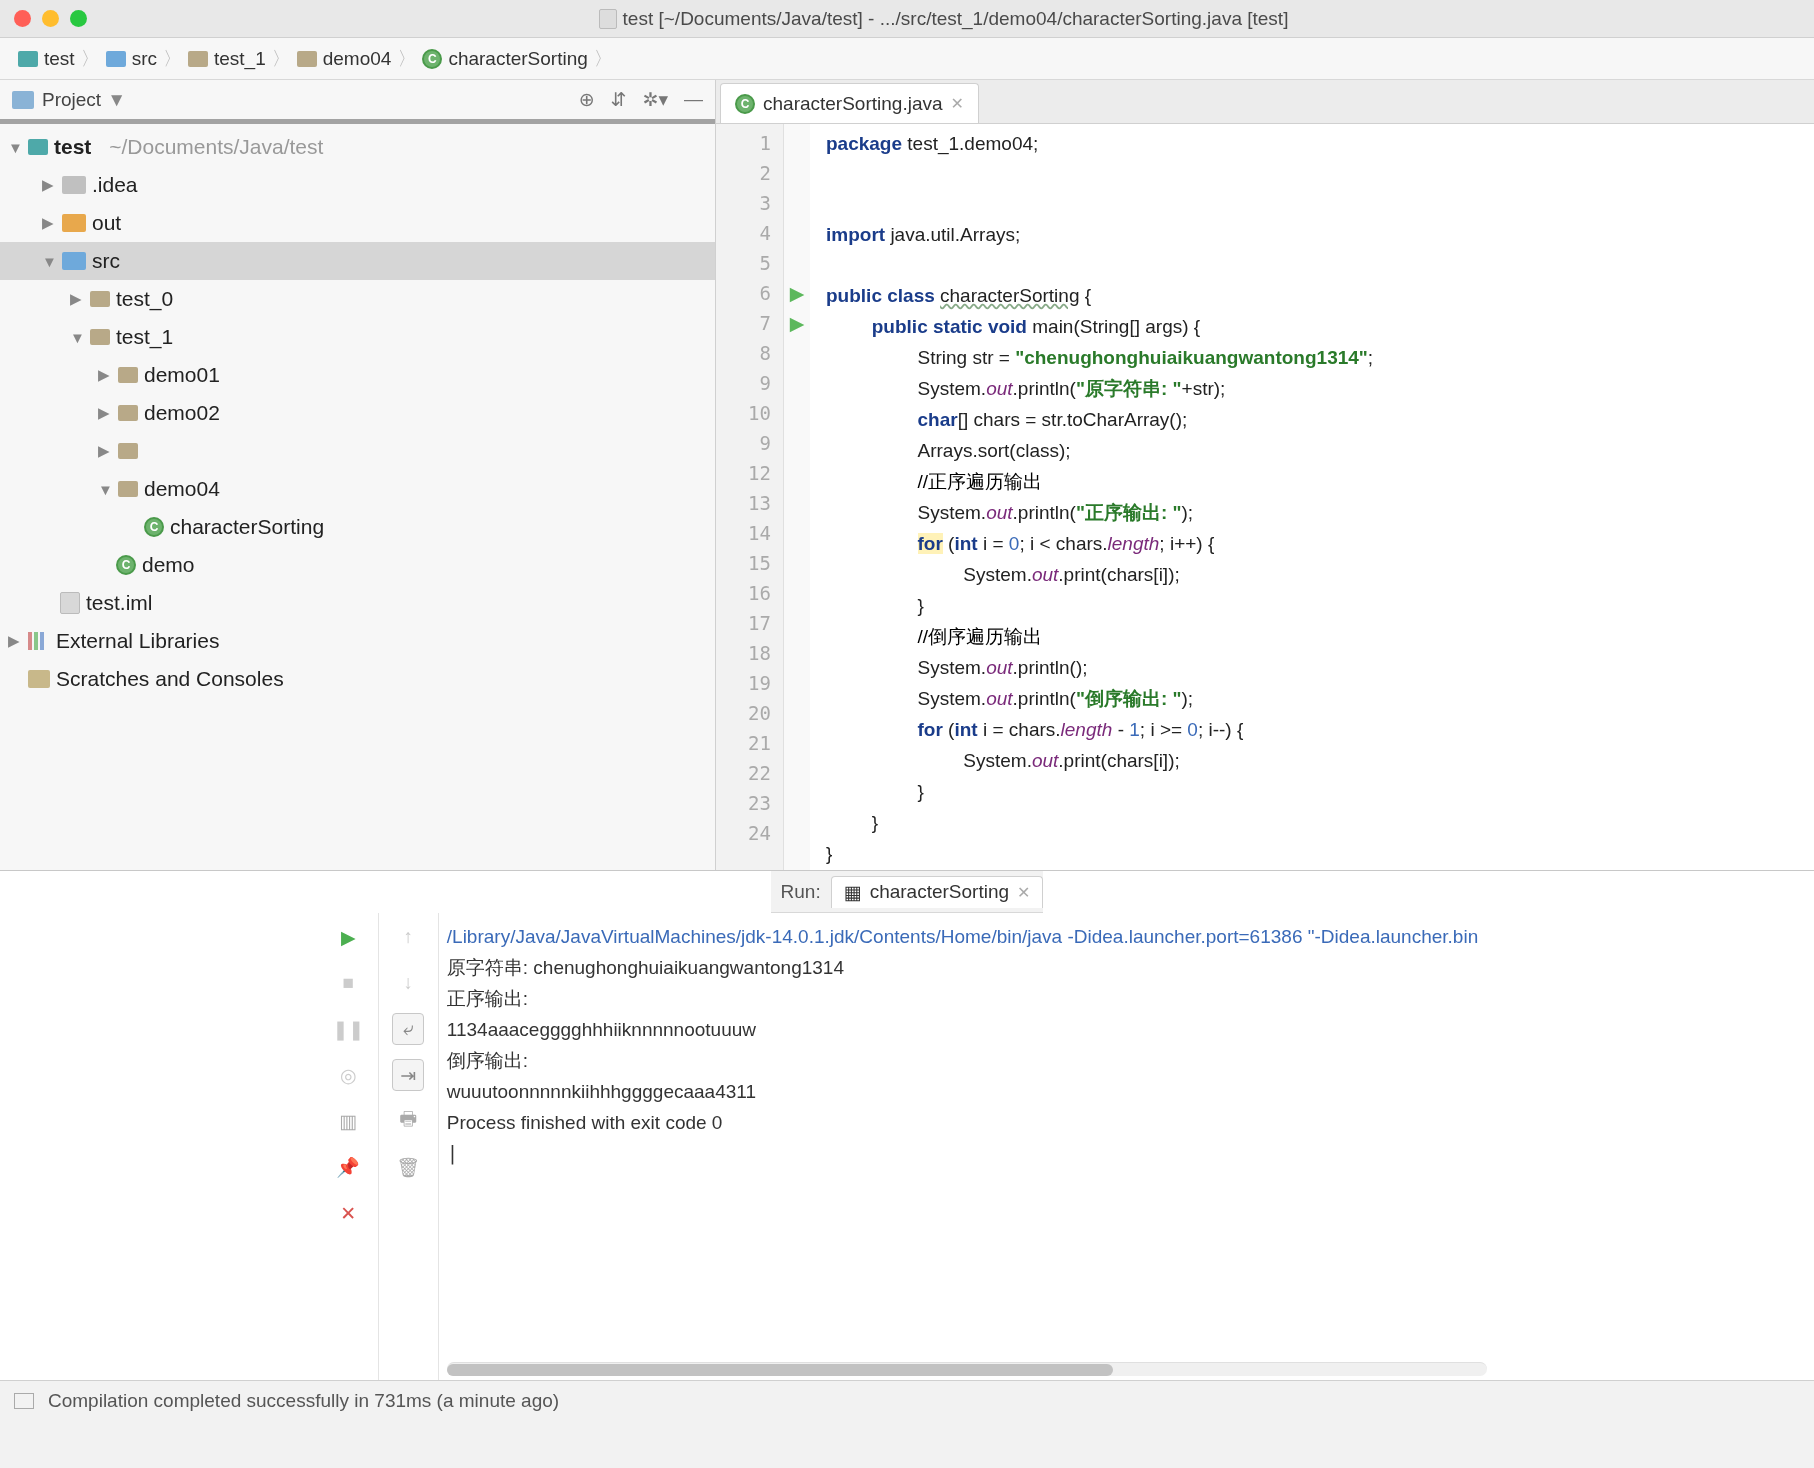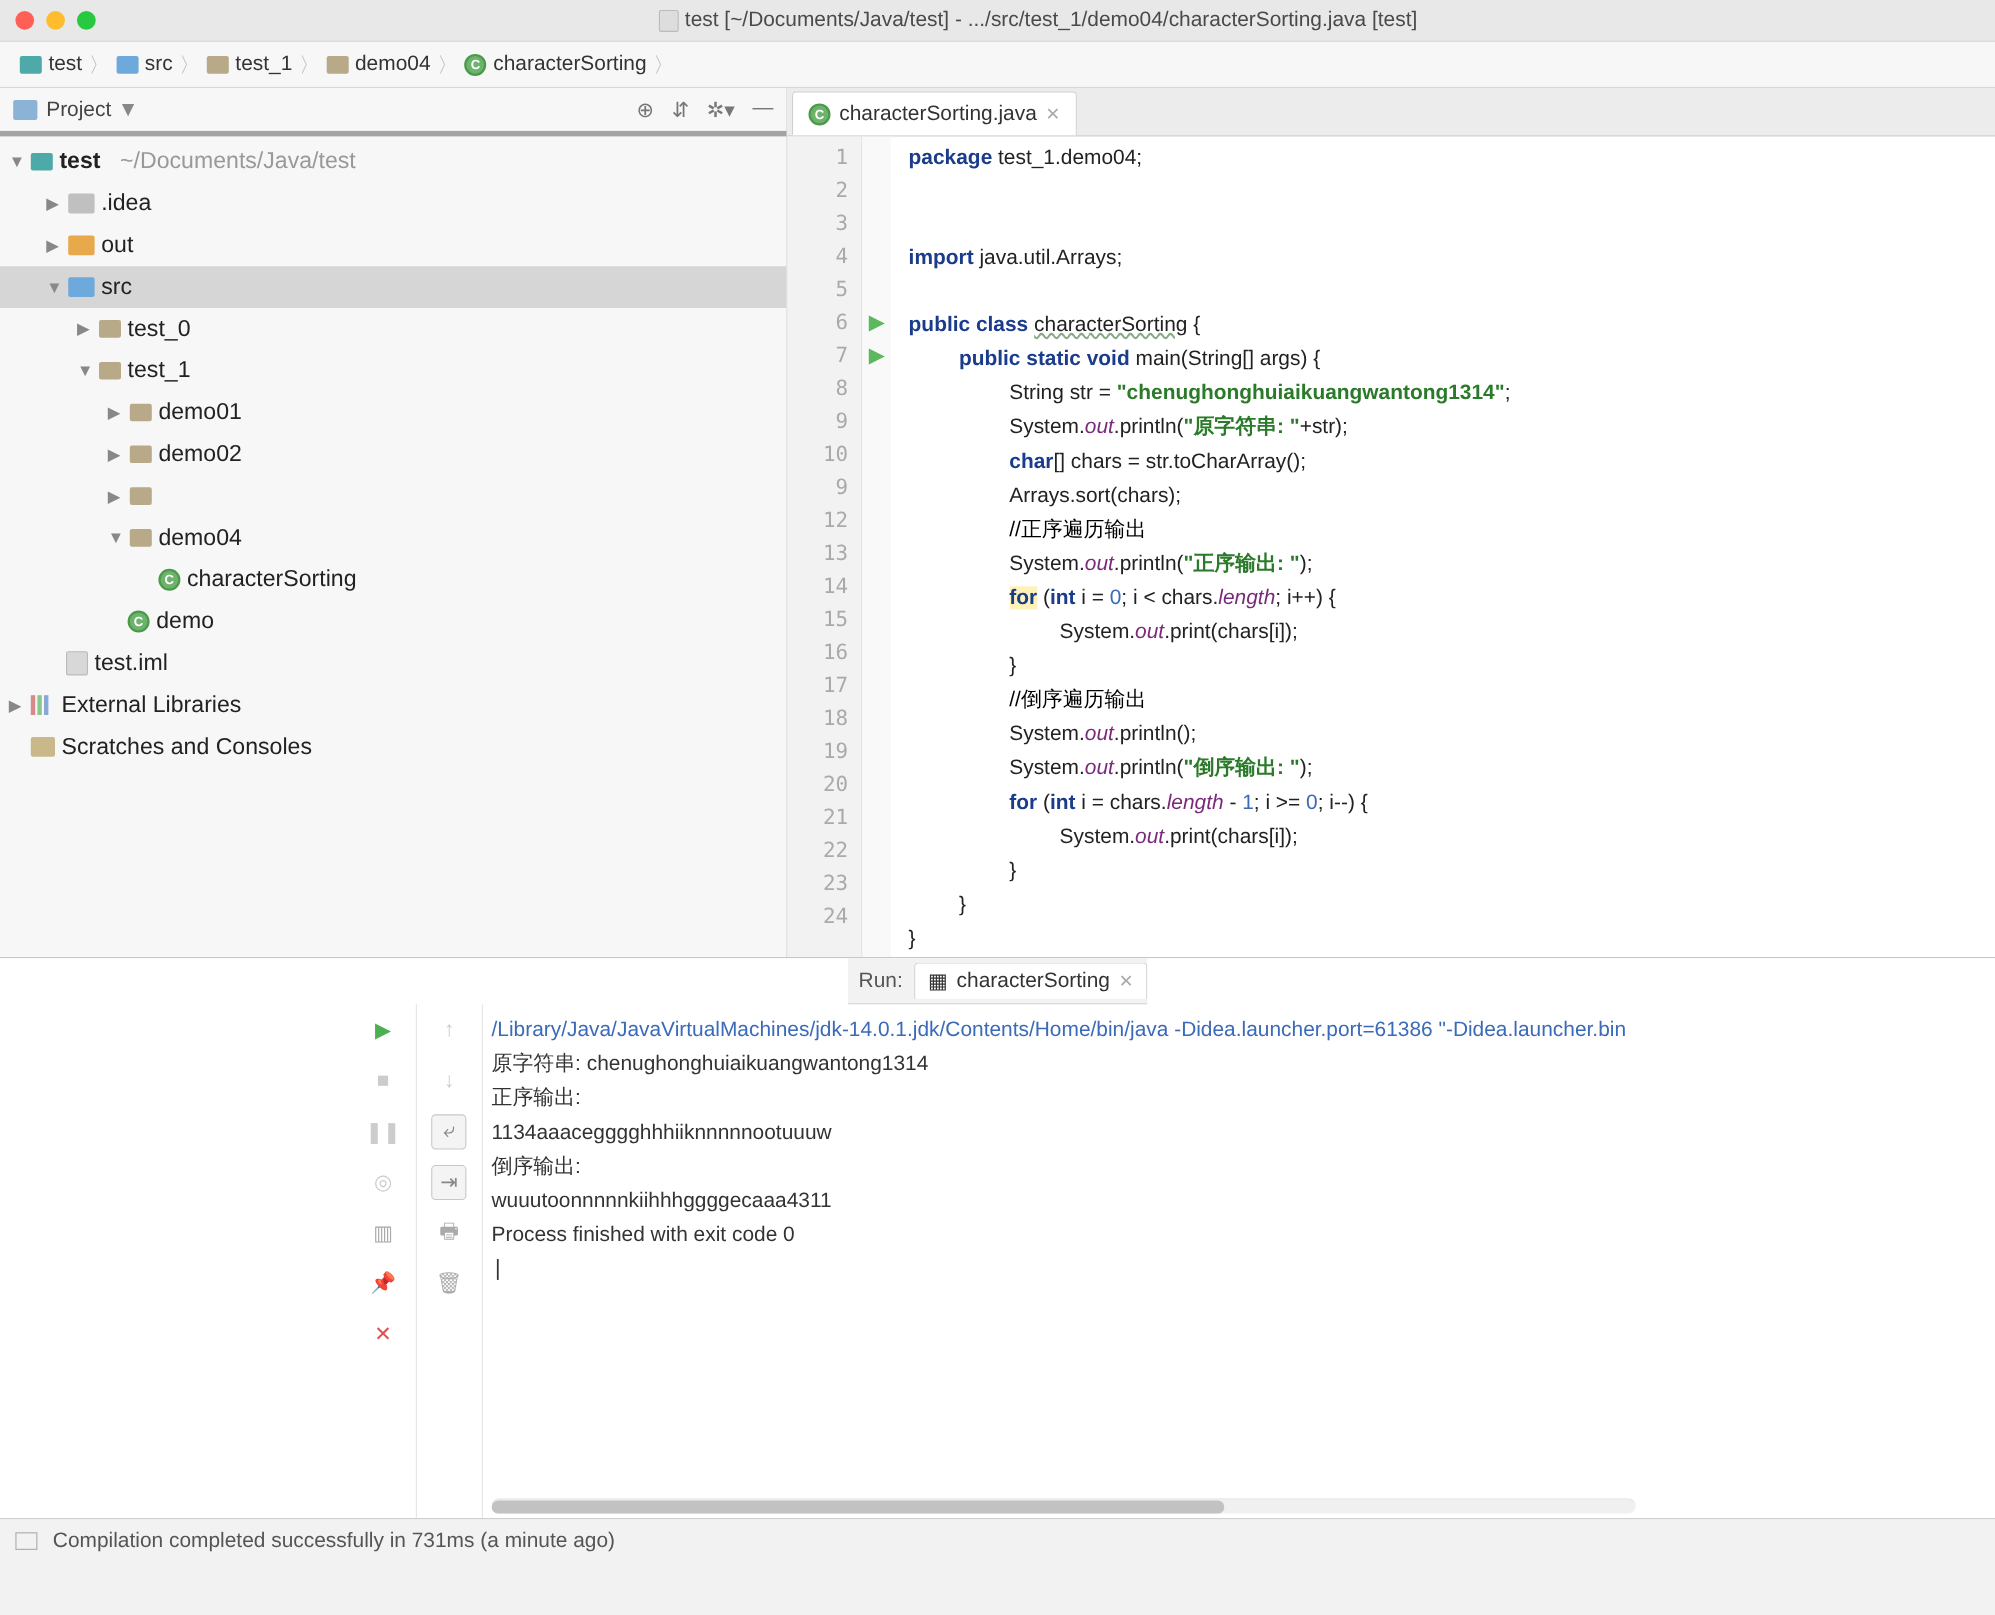--- a/index.html
+++ b/index.html
@@ -282,21 +282,21 @@
       <div class="code"><span class="kw">package</span><span> test_1.demo04;</span>
 
 
 <span class="kw">import</span><span> java.util.Arrays;</span>
 
 <span class="kw">public class </span><span class="underline">characterSorting</span><span> {</span>
     <span class="kw">public static void </span><span>main</span><span>(String[] args) {</span>
         <span>String str = </span><span class="str">"chenughonghuiaikuangwantong1314"</span><span>;</span>
         <span>System.</span><span class="fld">out</span><span>.println(</span><span class="str">"原字符串: "</span><span>+str);</span>
         <span class="kw">char</span><span>[] chars = str.toCharArray();</span>
-        <span>Arrays.sort(chars);</span>
+        <span>Arrays.sort(class);</span>
         <span class="cmt">//正序遍历输出</span>
         <span>System.</span><span class="fld">out</span><span>.println(</span><span class="str">"正序输出: "</span><span>);</span>
         <span class="kw hl">for</span><span> (</span><span class="kw">int</span><span> i = </span><span class="num">0</span><span>; i &lt; chars.</span><span class="fld">length</span><span>; i++) {</span>
             <span>System.</span><span class="fld">out</span><span>.print(chars[i]);</span>
         <span>}</span>
         <span class="cmt">//倒序遍历输出</span>
         <span>System.</span><span class="fld">out</span><span>.println();</span>
         <span>System.</span><span class="fld">out</span><span>.println(</span><span class="str">"倒序输出: "</span><span>);</span>
         <span class="kw">for</span><span> (</span><span class="kw">int</span><span> i = chars.</span><span class="fld">length</span><span> - </span><span class="num">1</span><span>; i &gt;= </span><span class="num">0</span><span>; i--) {</span>
             <span>System.</span><span class="fld">out</span><span>.print(chars[i]);</span>

